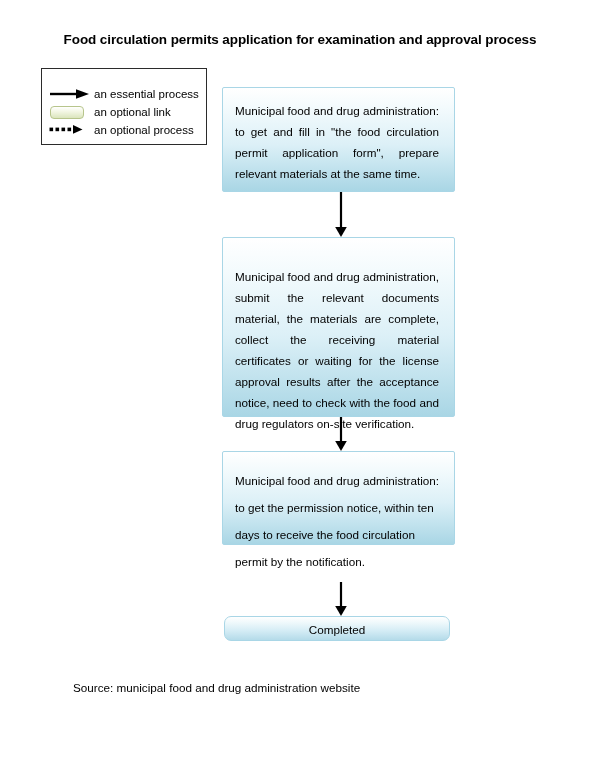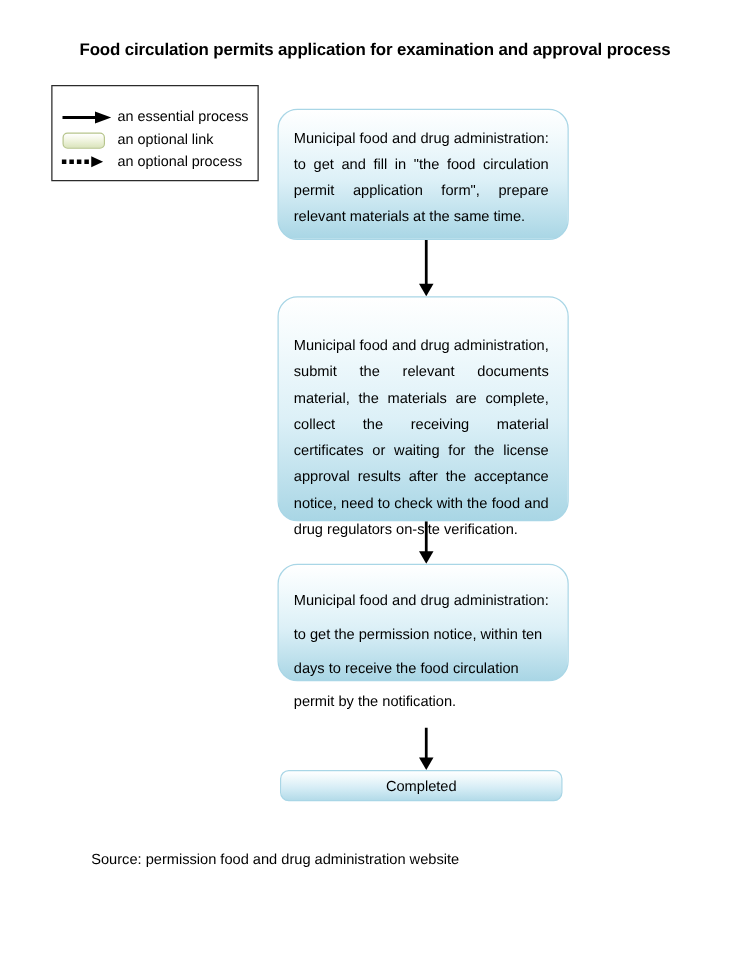--- a/index.html
+++ b/index.html
@@ -80,21 +80,21 @@
   .swatch-green {
     border: 1px solid #b7c58c;
     background: linear-gradient(to bottom, #ffffff 0%, #f4f7e6 38%, #dbe5bd 100%);
   }
 
   
   .flow-box {
     position: absolute;
     box-sizing: border-box;
     border: 1px solid #a9d6e6;
-    border-radius: 16px;
+    border-radius: 2px;
     background: linear-gradient(to bottom, #ffffff 0%, #f4fbfd 18%, #dcf0f7 55%, #a9d6e5 100%);
     color: #000000;
     font-size: 11.7px;
   }
   .flow-box .box-text {
     display: block;
     padding: 0;
   }
 
   #box-1 {
@@ -240,13 +240,13 @@
   <svg width="16" height="36" viewBox="0 0 16 36" aria-hidden="true">
     <line x1="8" y1="0" x2="8" y2="27" stroke="#000000" stroke-width="2.2"></line>
     <polygon points="2.2,24 13.8,24 8,34" fill="#000000"></polygon>
   </svg>
 </div>
 
 <div class="flow-box" id="box-completed">
   <span class="box-text">Completed</span>
 </div>
 
-<div id="source-note">Source: permission food and drug administration website</div>
+<div id="source-note">Source: municipal food and drug administration website</div>
 
 </body></html>

